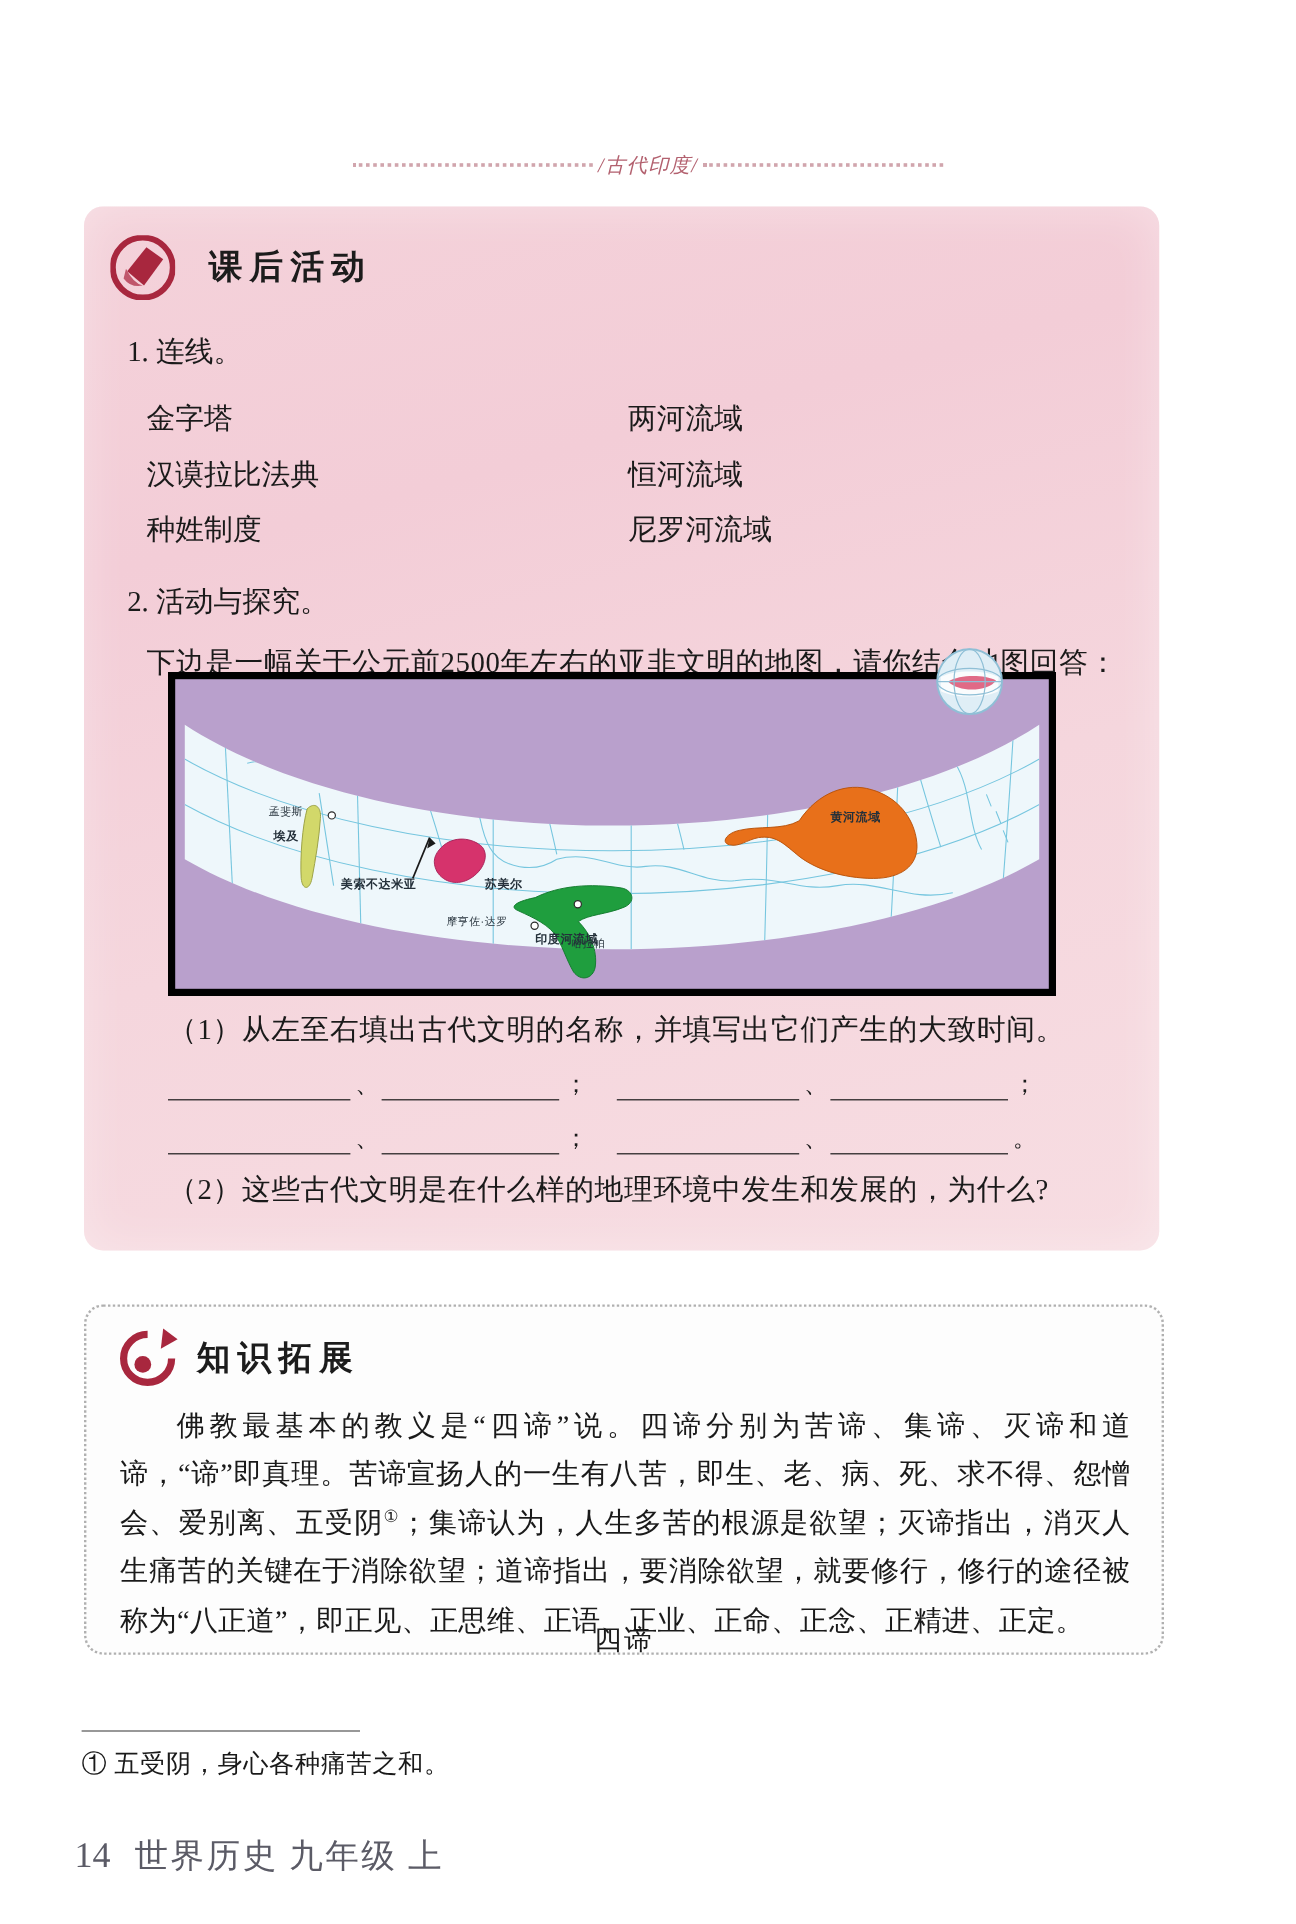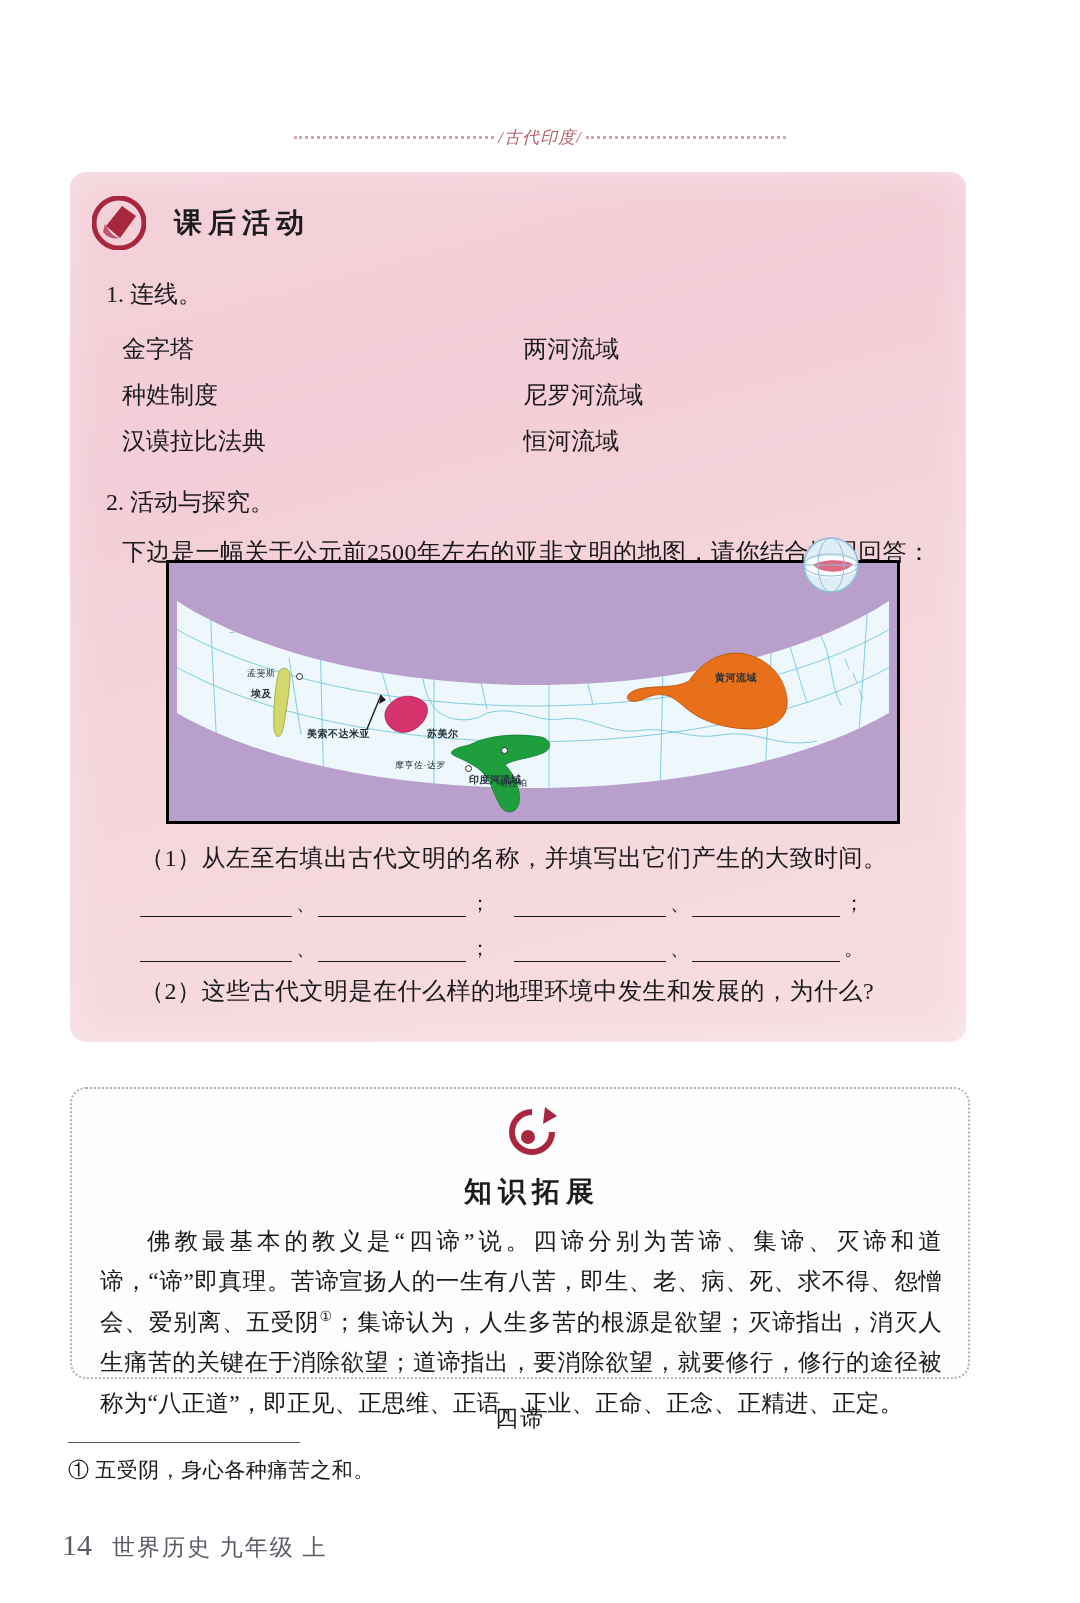--- a/index.html
+++ b/index.html
@@ -98,26 +98,26 @@
   #q2-prompt {
     font-size: 24px;
     padding-left: 52px;
     margin-top: 16px;
     letter-spacing: .5px;
   }
 
   
   #map-figure {
     position: absolute;
-    left: 166px;
+    left: 140px;
     top: 560px;
     width: 728px;
     height: 258px;
     background: #b9a0cc;
-    border: 3px solid #000000;
+    border: 6px solid #000000;
     overflow: visible;
   }
   #map-landmass {
     position: absolute;
     inset: 0;
     overflow: hidden;
   }
   .map-label {
     position: absolute;
     font-family: "Liberation Sans", sans-serif;
@@ -185,21 +185,20 @@
     height: 288px;
     border: 2px dotted #b0b0b0;
     border-radius: 16px;
     background: #fdfdfd;
   }
   #knowledge-head {
     display: flex;
     align-items: center;
     gap: 14px;
     padding: 16px 0 0 24px;
-    flex-direction: column;
   }
   #knowledge-title-text {
     font-family: "Liberation Sans", sans-serif;
     font-weight: bold;
     font-size: 28px;
     letter-spacing: 6px;
     color: #1c1c1c;
   }
   #article-title {
     text-align: center;
@@ -235,21 +234,21 @@
   #page-footer {
     position: absolute;
     left: 62px;
     top: 1528px;
     display: flex;
     align-items: baseline;
     gap: 20px;
     color: #5b5b66;
   }
   #page-number { font-size: 30px; }
-  #book-title { font-size: 23px; letter-spacing: 2px; }
+  #book-title { font-size: 28px; letter-spacing: 2px; }
 </style>
 </head>
 <body>
 
 <div id="running-head">
   <div class="dotrule"></div>
   <div id="running-head-title">/古代印度/</div>
   <div class="dotrule"></div>
 </div>
 
@@ -271,26 +270,26 @@
     <span>连线。</span>
   </div>
 
   <table class="match-table">
     <tbody>
         <tr>
       <td>金字塔</td>
       <td class="right-col">两河流域</td>
     </tr>
     <tr>
+      <td>汉谟拉比法典</td>
+      <td class="right-col">恒河流域</td>
+    </tr>
+    <tr>
       <td>种姓制度</td>
       <td class="right-col">尼罗河流域</td>
-    </tr>
-    <tr>
-      <td>汉谟拉比法典</td>
-      <td class="right-col">恒河流域</td>
     </tr>
   </tbody>
     </table>
 
   <div class="q-item" id="q2">
     <span>2.</span>
     <span>活动与探究。</span>
   </div>
 
   <div id="q2-prompt">下边是一幅关于公元前2500年左右的亚非文明的地图，请你结合地图回答：</div>

